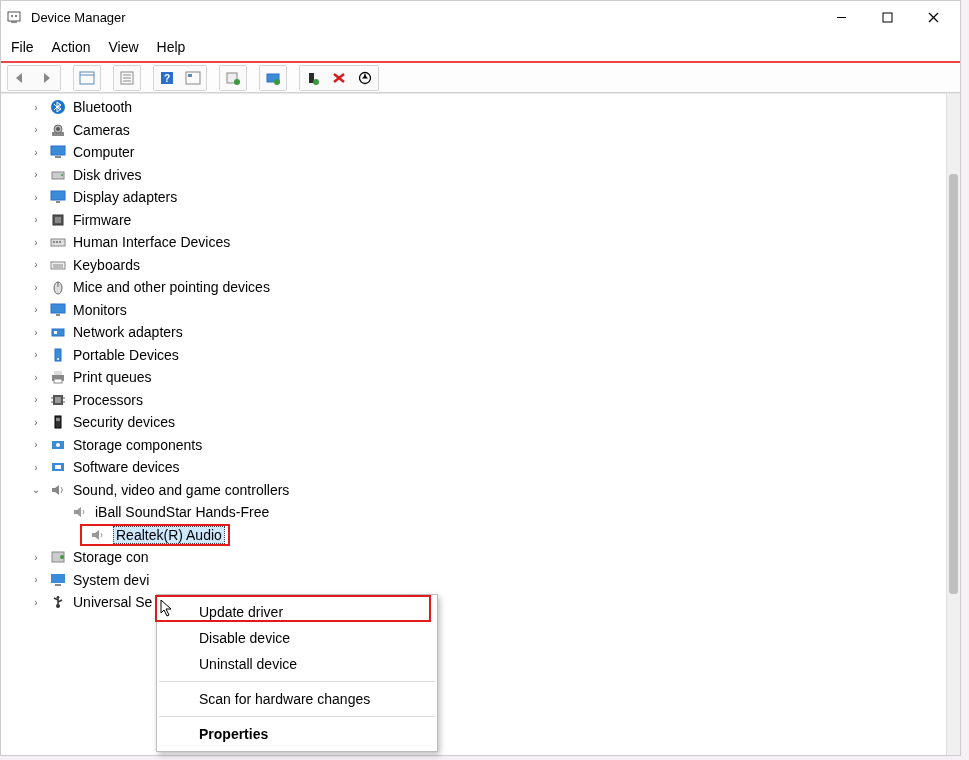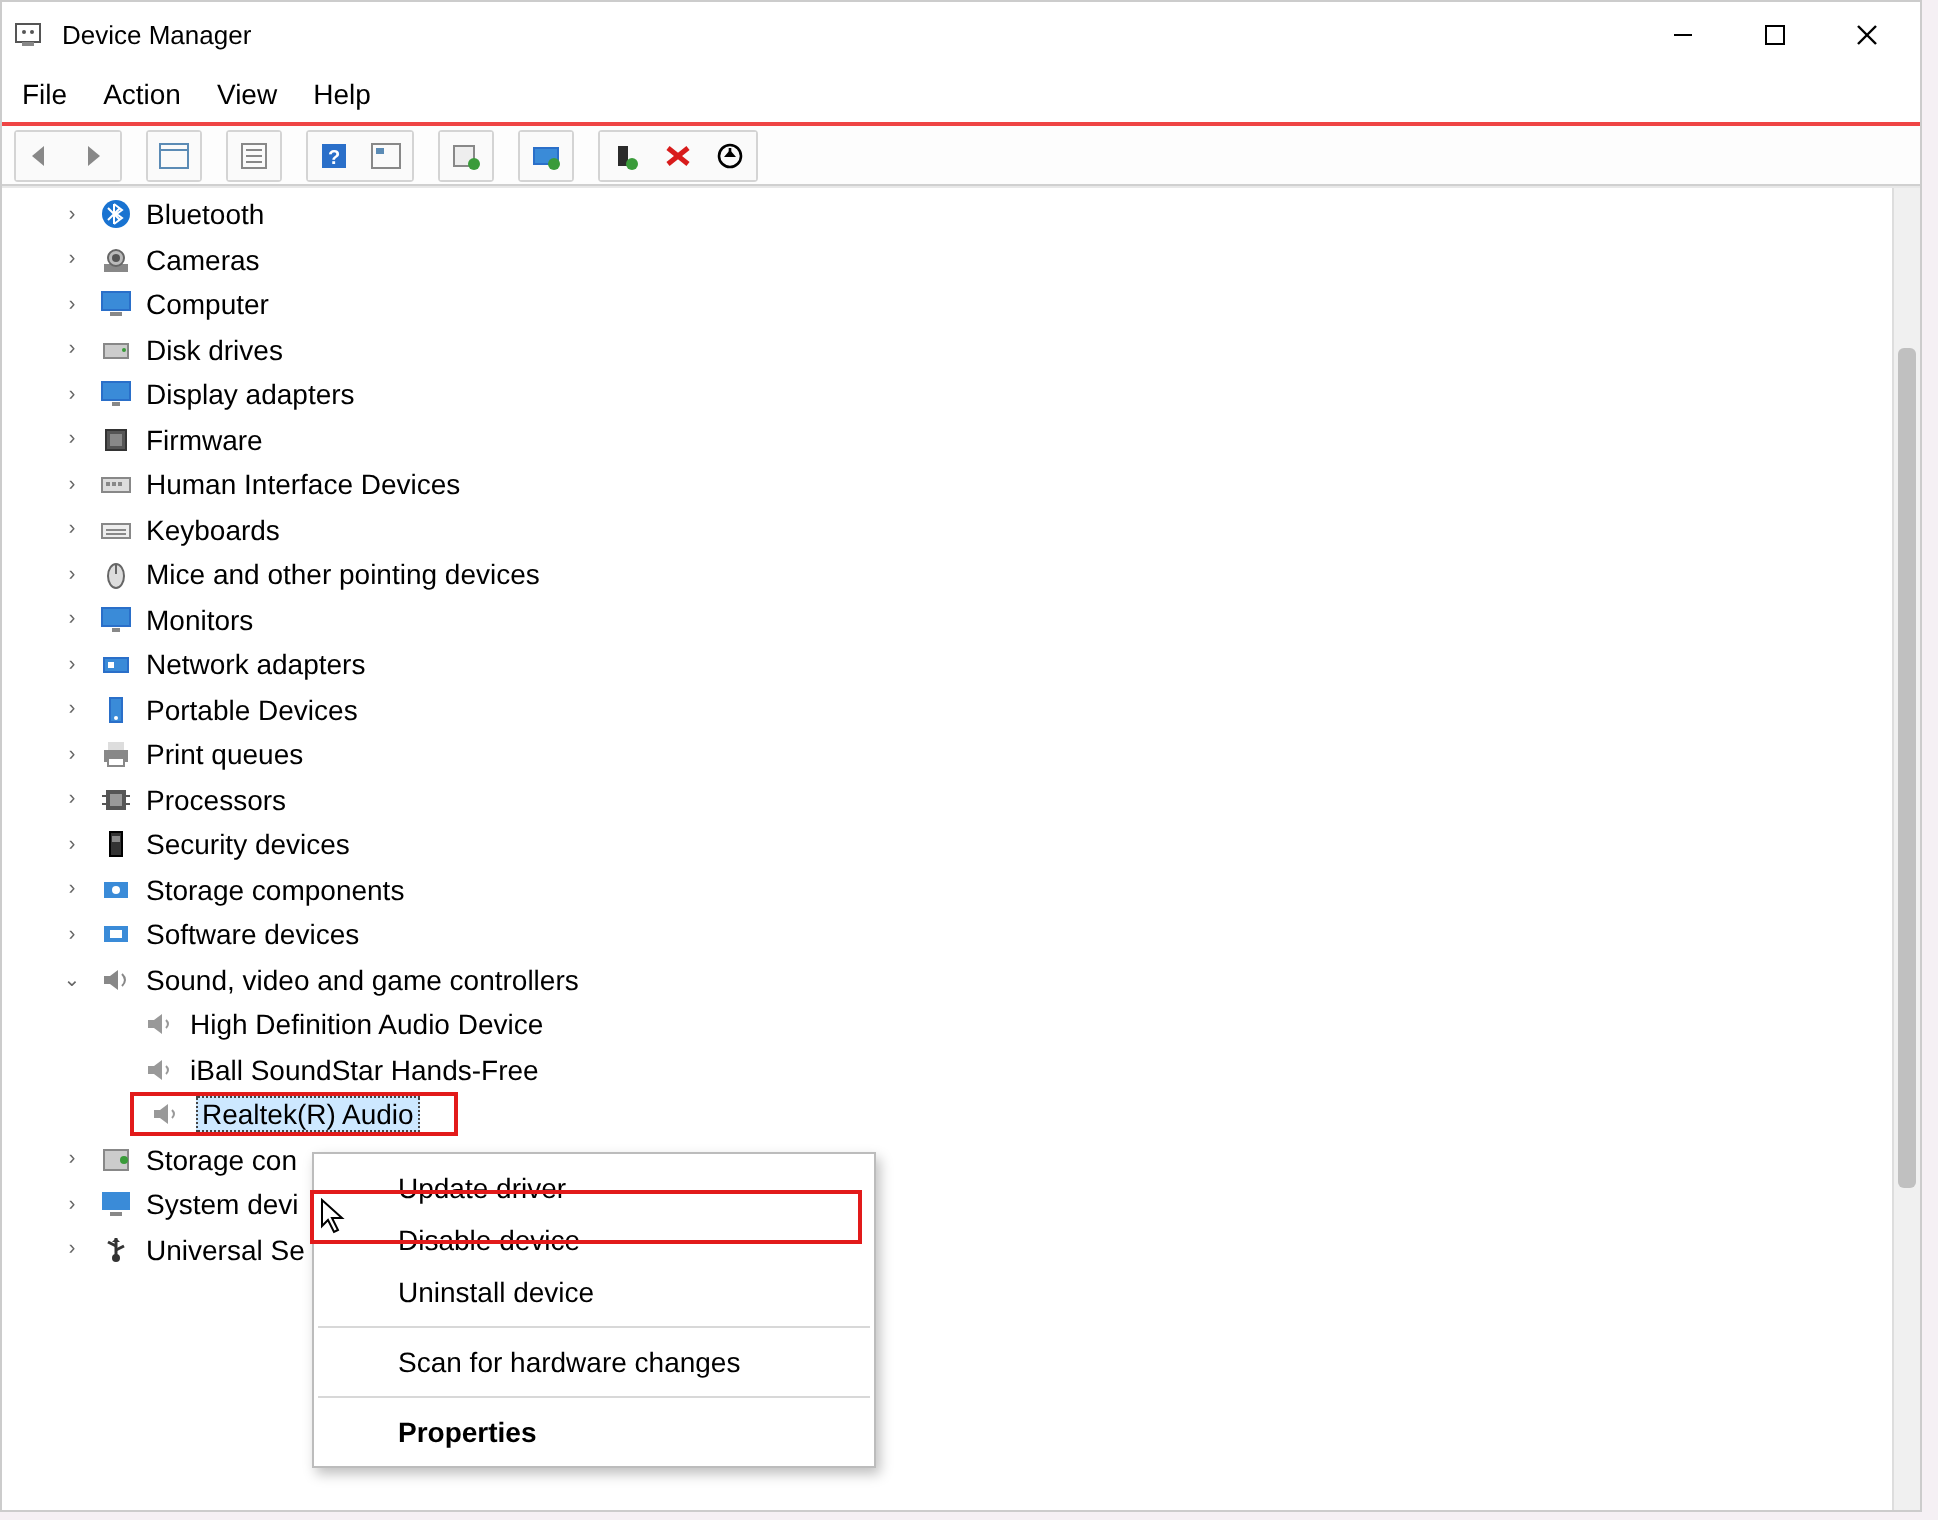--- a/index.html
+++ b/index.html
@@ -119,35 +119,36 @@
   }
   .node .ico {
     width:18px;height:18px;
     margin: 0 6px 0 6px;
     display:flex;align-items:center;justify-content:center;
     flex-shrink:0;
   }
   .child .exp { margin-left: 50px; visibility:hidden; }
   .selected-box {
     border: 2.5px solid #e21a1a;
-    padding: 0 17px 0 1px;
+    padding: 0 3px 0 1px;
     display:inline-flex;
     align-items:center;
     height:22px;
+    margin-left:15px;
   }
   .selected-text {
     background:#cde8ff;
     padding:0 2px;
     border:1px dotted #444;
   }
   
   .ctxmenu {
     position:absolute;
     left: 156px;
-    top: 576px;
+    top: 594px;
     width: 282px;
     background:#fff;
     border:1px solid #bcbcbc;
     box-shadow: 2px 3px 6px rgba(0,0,0,0.25);
     z-index: 50;
     padding: 4px 0;
   }
   .ctxmenu .citem {
     padding: 5px 20px 5px 42px;
     font-size:14px;
@@ -501,30 +502,20 @@
           <span>Sound, video and game controllers</span>
         </div>
         <div class="node child">
           <span class="exp"></span>
           <span class="ico">
             <svg class="devicon" viewBox="0 0 16 16">
               <path d="M2 6 L5 6 L9 3 L9 13 L5 10 L2 10 Z" fill="#999"></path>
               <path d="M11 6 Q13 8 11 10" fill="none" stroke="#999"></path>
             </svg>
           </span>
-          <span>High Definition Audio Device</span>
-        </div>
-        <div class="node child">
-          <span class="exp"></span>
-          <span class="ico">
-            <svg class="devicon" viewBox="0 0 16 16">
-              <path d="M2 6 L5 6 L9 3 L9 13 L5 10 L2 10 Z" fill="#999"></path>
-              <path d="M11 6 Q13 8 11 10" fill="none" stroke="#999"></path>
-            </svg>
-          </span>
           <span>iBall SoundStar Hands-Free</span>
         </div>
         <div class="node child">
           <span class="exp"></span>
           <span class="selected-box">
             <span class="ico">
               <svg class="devicon" viewBox="0 0 16 16">
                 <path d="M2 6 L5 6 L9 3 L9 13 L5 10 L2 10 Z" fill="#999"></path>
                 <path d="M11 6 Q13 8 11 10" fill="none" stroke="#999"></path>
               </svg>

